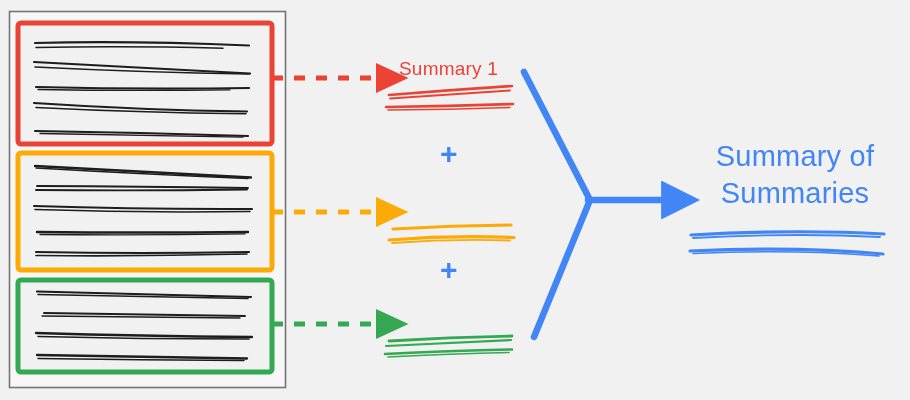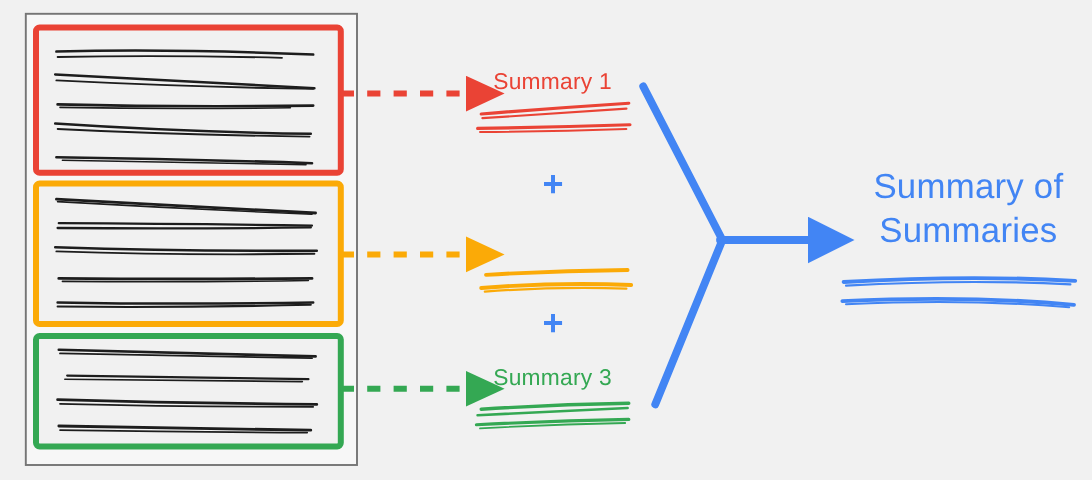--- a/index.html
+++ b/index.html
@@ -9,21 +9,21 @@
   }
   body {
     width: 910px;
     height: 400px;
     position: relative;
     overflow: hidden;
     font-family: "Liberation Sans", sans-serif;
   }
   #canvas-root {
     position: absolute;
-    left: 12px; top: 0;
+    left: 0; top: 0;
     width: 732px;
     height: 400px;
   }
   svg.layer {
     position: absolute;
     left: 0; top: 0;
     width: 910px;
     height: 400px;
   }
   .lbl {
@@ -148,21 +148,20 @@
 
     <g fill="none" stroke="#4285f4" stroke-linecap="round">
       <path d="M691 235 Q795 229 884 234" stroke-width="3.2"></path>
       <path d="M693 238 Q795 232.5 880 237" stroke-width="1.8"></path>
       <path d="M690 251 Q795 246 883 254" stroke-width="3.2"></path>
       <path d="M693 253.5 Q795 249 879 256" stroke-width="1.7"></path>
     </g>
   </svg>
 
   <div class="lbl summary-label" style="left:399px; top:58px; color:#ea4335;">Summary 1</div>
-  <div class="lbl summary-label" style="left:399px; top:305px; color:#34a853;">Summary 3</div>
 
   <div class="lbl plus-sign" style="left:440px; top:139px; color:#4285f4;">+</div>
   <div class="lbl plus-sign" style="left:440px; top:255px; color:#4285f4;">+</div>
 
   <div class="lbl final-label" style="left:675px; top:138px; width:240px; color:#4285f4;">
     <div>Summary of</div>
     <div>Summaries</div>
   </div>
 
 </div>

